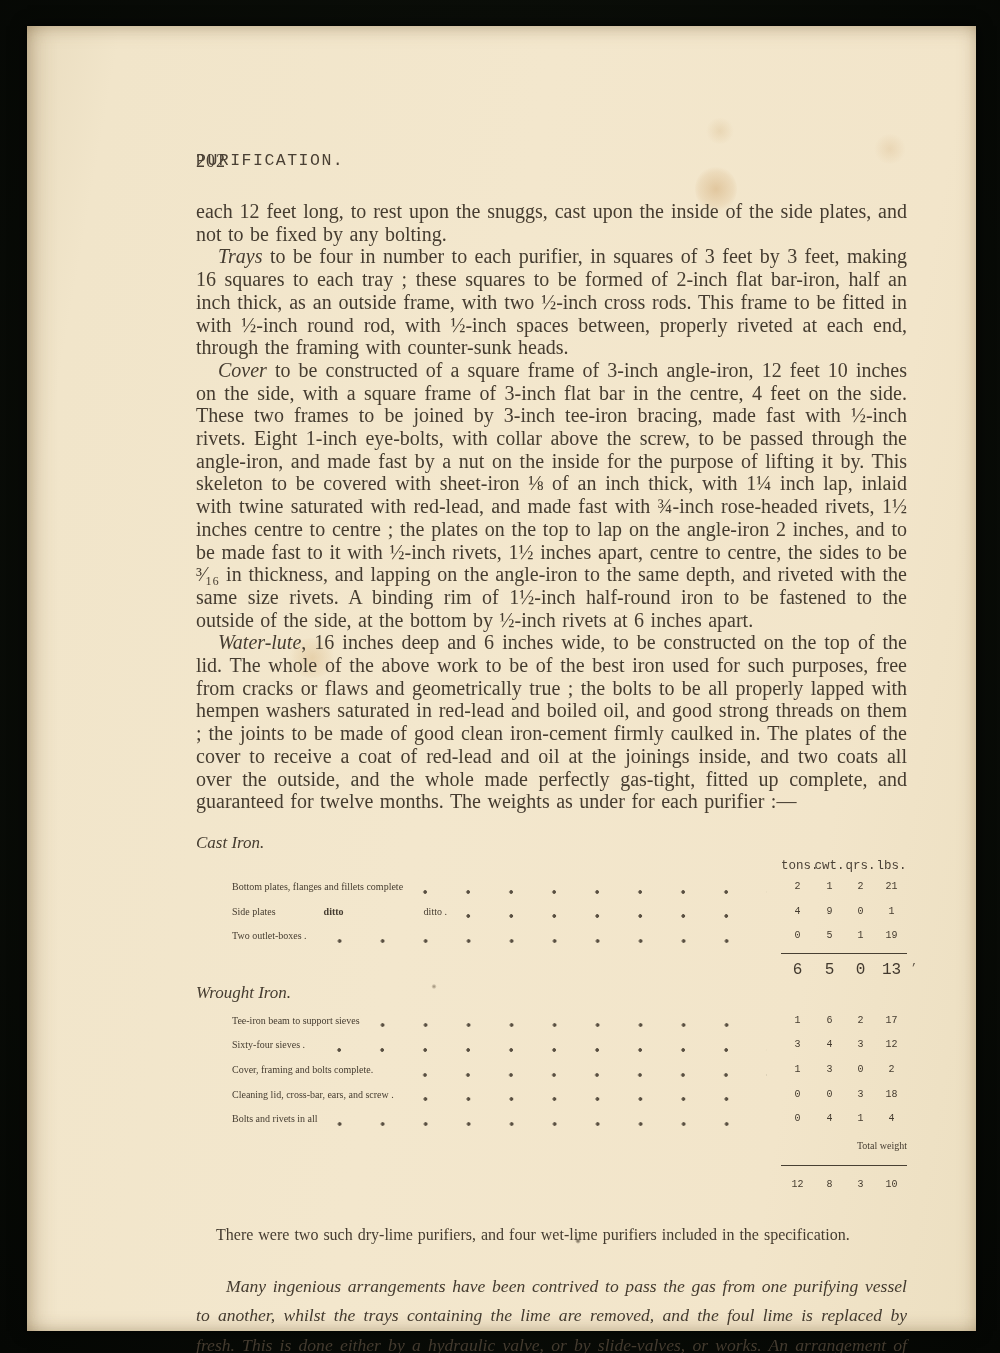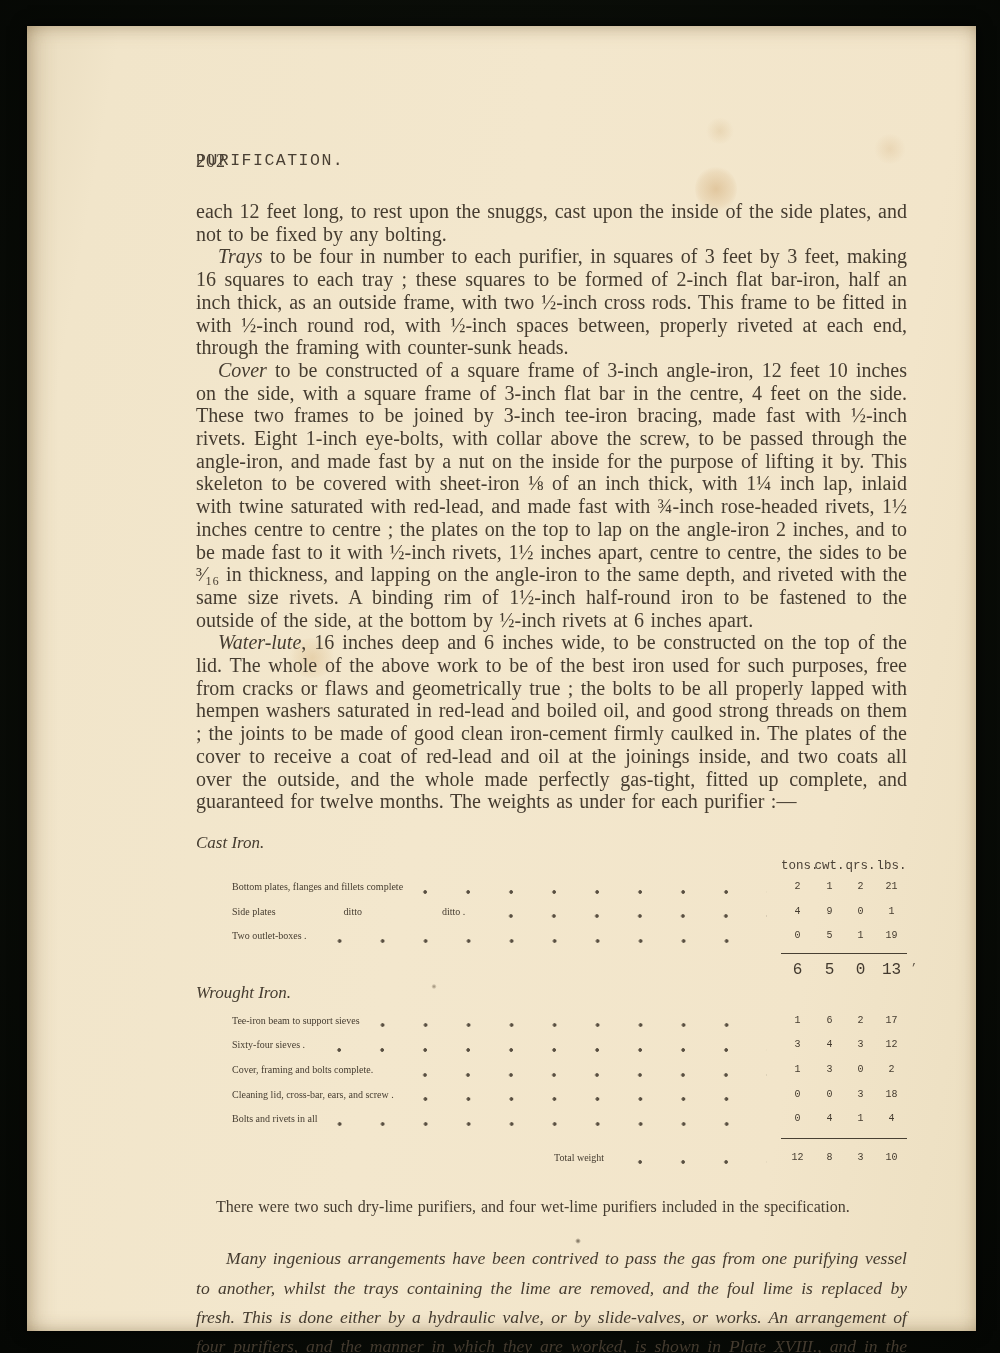--- a/index.html
+++ b/index.html
@@ -40,34 +40,34 @@
   }
   p.bodypar.indent{text-indent:22px;}
   .lead{font-style:italic;}
 
   .tablewrap{margin-top:20px;}
   .tbl-heading{font-style:italic;font-size:17px;margin:0 0 6px 0;color:#453c30;}
   .colheads{display:flex;justify-content:flex-end;margin-bottom:2px;}
   .colheads .nc{font-size:12.5px;color:#4a4136;}
   .trow{display:flex;align-items:flex-end;font-size:10px;line-height:24.6px;color:#453c30;}
   .tlabel{margin-left:36px;white-space:nowrap;}
-  .ditto{display:inline-block;margin-left:68px;}
+  .ditto{display:inline-block;margin-left:48px;font-weight:bold;}
   .ditto2{display:inline-block;margin-left:80px;font-family:Liberation Serif, serif;}
   .leader{
     flex:1;align-self:flex-end;height:16px;margin:0 14px 3px 16px;
     background-image:radial-gradient(circle at 2.2px 11px, rgba(62,53,41,0.85) 1.5px, transparent 2.1px);
     background-size:43px 16px;background-repeat:repeat-x;background-position:right 0;
   }
   .nums{display:flex;width:126px;flex:none;font-family:Liberation Mono, monospace;}
   .nc{width:31px;flex:none;text-align:center;}
   .nc:first-child{width:33px;}
   .totalblock{display:flex;justify-content:flex-end;}
   .with-rule{border-top:1.6px solid #484033;padding-top:7px;margin-top:4px;position:relative;}
   .tmark{position:absolute;right:-10px;top:8px;font-size:11px;color:#5a5042;}
-  .totalrow{margin-top:2px;}
+  .totalrow{margin-top:2px;flex-direction:column;}
   .totalrow .tw{margin-left:358px;white-space:nowrap;}
 
   .note{margin:26px 0 0 0;font-size:16px;line-height:22px;color:#453c30;text-indent:20px;word-spacing:1px;}
 
   p.closing{
     margin:26px 0 0 0;font-size:17.6px;line-height:29.3px;text-align:justify;
     text-indent:30px;color:#443b2f;word-spacing:2px;font-style:italic;
   }
 </style>
 </head>

